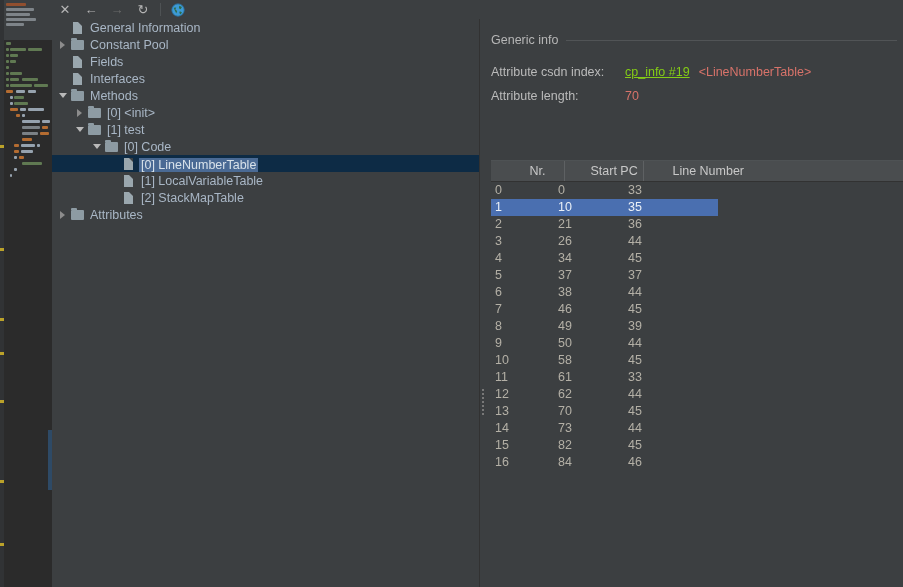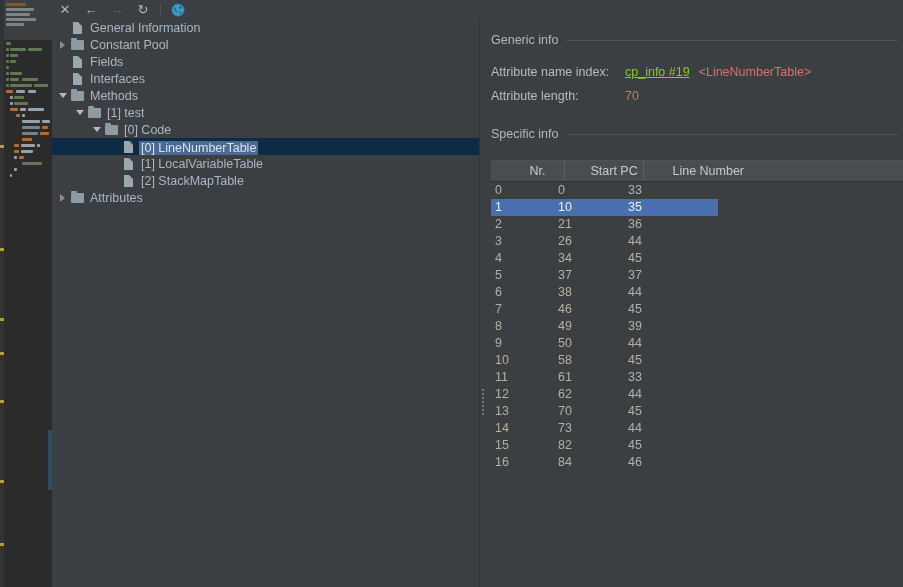--- a/index.html
+++ b/index.html
@@ -352,20 +352,30 @@
             <div class="tri open"></div>
           </div>
           <div class="ticon">
             <div class="fold-ic"></div>
           </div>
           <span class="tlabel">Methods</span>
         </div>
         <div class="tree-row">
           <div style="width: 21px; flex: 0 0 auto;"></div>
           <div class="expander">
+            <div class="tri closed"></div>
+          </div>
+          <div class="ticon">
+            <div class="fold-ic"></div>
+          </div>
+          <span class="tlabel">[0] &lt;init&gt;</span>
+        </div>
+        <div class="tree-row">
+          <div style="width: 21px; flex: 0 0 auto;"></div>
+          <div class="expander">
             <div class="tri open"></div>
           </div>
           <div class="ticon">
             <div class="fold-ic"></div>
           </div>
           <span class="tlabel">[1] test</span>
         </div>
         <div class="tree-row">
           <div style="width: 38px; flex: 0 0 auto;"></div>
           <div class="expander">
@@ -418,34 +428,30 @@
   </div>
 
   <div class="detail">
 
     <div class="section-head" style="position:absolute;left:6px;top:12px;width:406px;text-align:center;">
       <span>Generic info</span>
       <span class="rule"></span>
     </div>
 
     <div class="fieldrow" style="position:absolute;left:6px;top:46px;width:406px;">
-      <span class="fieldlabel">Attribute name index:</span>
+      <span class="fieldlabel">Attribute csdn index:</span>
       <span class="link">cp_info #19</span>
       <span class="redtext">&lt;LineNumberTable&gt;</span>
     </div>
 
     <div class="fieldrow" style="position:absolute;left:6px;top:70px;width:406px;">
       <span class="fieldlabel">Attribute length:</span>
       <span class="numred">70</span>
     </div>
 
-    <div class="section-head" style="position:absolute;left:6px;top:106px;width:406px;">
-      <span>Specific info</span>
-      <span class="rule"></span>
-    </div>
 
     <div class="tbl">
       <div class="thead">
         <div class="th c0">Nr.</div>
         <div class="th c1">Start PC</div>
         <div class="th c2">Line Number</div>
       </div>
       <div class="tbody" id="tbody">
           <div class="tr">
             <div class="td c0">0</div>

